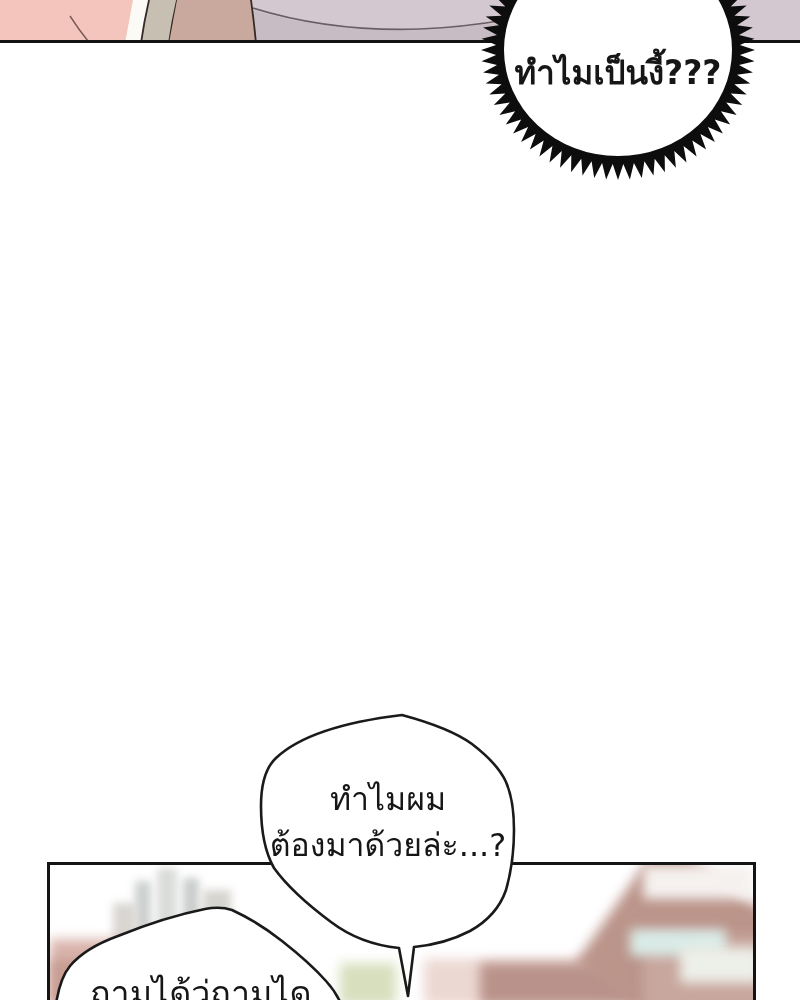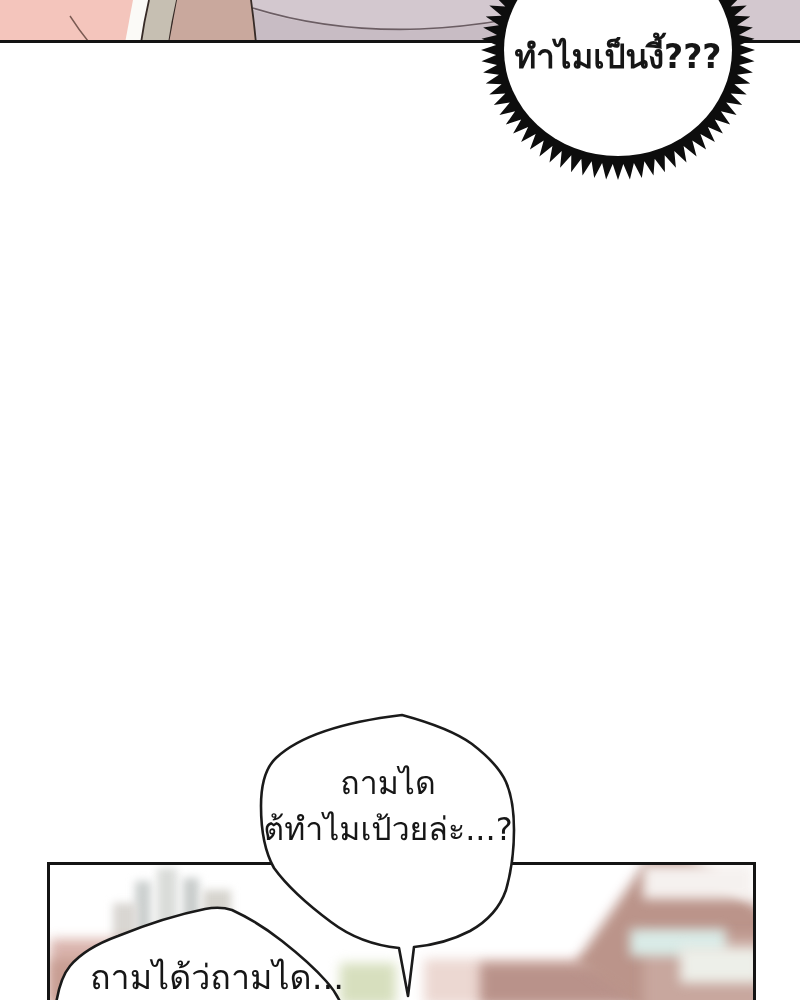--- a/index.html
+++ b/index.html
@@ -1,20 +1,20 @@
 <!DOCTYPE html>
 <html><head>
 <meta charset="utf-8">
 <style>
   html,body{margin:0;padding:0;background:#ffffff;}
   .page{position:relative;width:800px;height:1000px;overflow:hidden;background:#ffffff;
         font-family:"DejaVu Sans","Liberation Sans",sans-serif;}
   .panel-top{position:absolute;left:0;top:0;width:800px;height:43px;z-index:1;}
   .overlay-svg{position:absolute;left:0;top:0;width:800px;height:1000px;z-index:5;pointer-events:none;}
-  .txt{position:absolute;z-index:6;color:#161616;text-align:center;white-space:nowrap;}
+  .txt{position:absolute;z-index:6;color:#161616;text-align:center;white-space:nowrap;margin-top:16px;}
   .shout-text{left:498px;top:36px;width:240px;font-size:33px;font-weight:700;line-height:42px;}
   .speech-text{left:262px;top:760px;width:252px;font-size:32px;line-height:46px;}
   .reply-text{left:90px;top:956px;width:244px;font-size:34px;line-height:42px;}
   .panel-bottom{position:absolute;left:47px;top:862px;width:709px;height:140px;z-index:1;
         box-sizing:border-box;border:3px solid #141414;border-bottom:none;overflow:hidden;
         background:linear-gradient(180deg,#eaf6f8 0%,#d8eef0 45%,#daeceа 80%,#d9ede9 100%);}
   .blur{position:absolute;filter:blur(6px);}
   .castle{left:55px;top:0;width:160px;height:90px;}
   .castle div{position:absolute;filter:blur(4px);}
   .ct1{left:30px;top:16px;width:16px;height:62px;background:#ccd0cf;}
@@ -81,19 +81,19 @@
       <polygon points="755.0,50.0 739.9,55.0 754.5,61.3 739.0,64.9 752.9,72.6 737.1,74.7 750.3,83.6 734.4,84.3 746.7,94.5 730.7,93.6 742.2,104.9 726.2,102.6 736.6,115.0 720.9,111.3 730.2,124.6 714.8,119.4 722.9,133.6 707.9,127.0 714.9,141.9 700.4,134.0 706.1,149.6 692.3,140.4 696.6,156.5 683.6,146.1 686.5,162.6 674.3,151.1 675.9,167.8 664.7,155.3 664.9,172.2 654.7,158.7 653.5,175.6 644.4,161.3 641.8,178.0 633.9,163.0 629.9,179.5 623.3,163.9 618.0,180.0 612.7,163.9 606.1,179.5 602.1,163.0 594.2,178.0 591.6,161.3 582.5,175.6 581.3,158.7 571.1,172.2 571.3,155.3 560.1,167.8 561.7,151.1 549.5,162.6 552.4,146.1 539.4,156.5 543.7,140.4 529.9,149.6 535.6,134.0 521.1,141.9 528.1,127.0 513.1,133.6 521.2,119.4 505.8,124.6 515.1,111.3 499.4,115.0 509.8,102.6 493.8,104.9 505.3,93.6 489.3,94.5 501.6,84.3 485.7,83.6 498.9,74.7 483.1,72.6 497.0,64.9 481.5,61.3 496.1,55.0 481.0,50.0 496.1,45.0 481.5,38.7 497.0,35.1 483.1,27.4 498.9,25.3 485.7,16.4 501.6,15.7 489.3,5.5 505.3,6.4 493.8,-4.9 509.8,-2.6 499.4,-15.0 515.1,-11.3 505.8,-24.6 521.2,-19.4 513.1,-33.6 528.1,-27.0 521.1,-41.9 535.6,-34.0 529.9,-49.6 543.7,-40.4 539.4,-56.5 552.4,-46.1 549.5,-62.6 561.7,-51.1 560.1,-67.8 571.3,-55.3 571.1,-72.2 581.3,-58.7 582.5,-75.6 591.6,-61.3 594.2,-78.0 602.1,-63.0 606.1,-79.5 612.7,-63.9 618.0,-80.0 623.3,-63.9 629.9,-79.5 633.9,-63.0 641.8,-78.0 644.4,-61.3 653.5,-75.6 654.7,-58.7 664.9,-72.2 664.7,-55.3 675.9,-67.8 674.3,-51.1 686.5,-62.6 683.6,-46.1 696.6,-56.5 692.3,-40.4 706.1,-49.6 700.4,-34.0 714.9,-41.9 707.9,-27.0 722.9,-33.6 714.8,-19.4 730.2,-24.6 720.9,-11.3 736.6,-15.0 726.2,-2.6 742.2,-4.9 730.7,6.4 746.7,5.5 734.4,15.7 750.3,16.4 737.1,25.3 752.9,27.4 739.0,35.1 754.5,38.7 739.9,45.0" fill="#0d0d0d"></polygon>
       <ellipse cx="618" cy="50" rx="114" ry="106" fill="#ffffff"></ellipse>
     </g>
     <path d="M402,715 Q450,728 472,744 Q498,764 506,782 Q514,800 514,830 Q514,862 506,890 Q497,916 470,931 Q445,944 414,947 L408,996 L399,948 Q360,944 331,922 Q292,893 274,868 Q261,845 261,806 Q261,772 276,758 Q310,726 402,715 Z" fill="#ffffff" stroke="#1a1a1a" stroke-width="2.6" stroke-linejoin="round"></path>
     <path d="M56,1004 Q60,978 70,966 Q85,948 118,936 Q165,917 205,909 Q220,906 232,910 Q258,922 282,941 Q310,963 326,981 Q336,992 341,1004 Z" fill="#ffffff" stroke="#1a1a1a" stroke-width="2.6" stroke-linejoin="round"></path>
   </svg>
 
   <div class="txt shout-text">ทำไมเป็นงี้???</div>
 
   <div class="txt speech-text">
-    <div>ถามได</div>
-    <div>ต้ทำไมเป้วยล่ะ...?</div>
+    <div>ทำไมผม</div>
+    <div>ต้องมาด้วยล่ะ...?</div>
   </div>
 
   <div class="txt reply-text">ถามได้ว่ถามได...</div>
 
 </div>
 
 </body></html>

